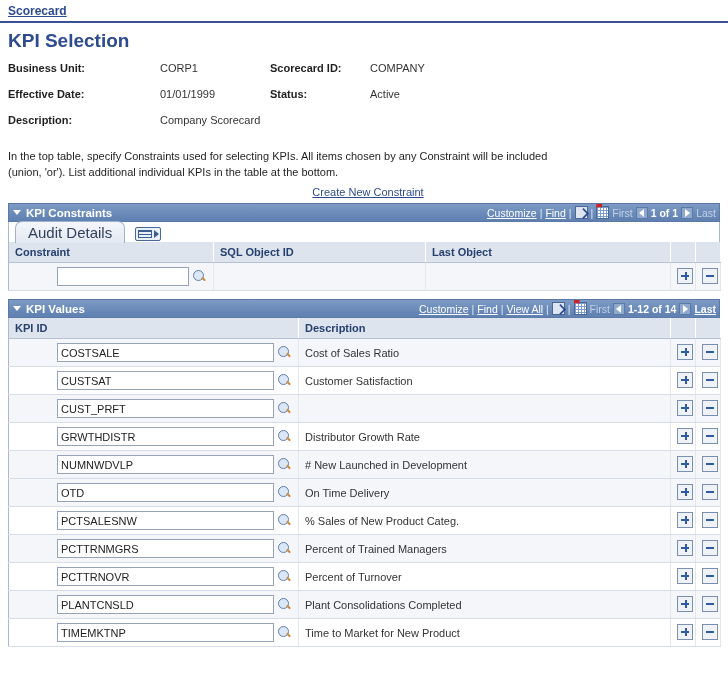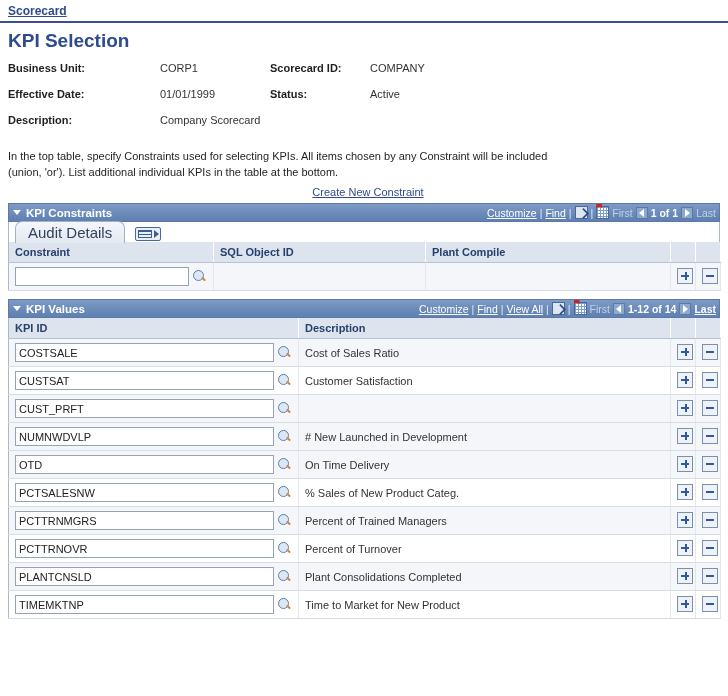--- a/index.html
+++ b/index.html
@@ -181,21 +181,21 @@
   td.cell-btn { width: 25px; padding: 0; text-align: center; background: #ffffff !important; }
   tr.alt td.cell-btn { background: #f4f6f9 !important; }
   td.cell-btn.first-btn { border-left: 1px solid #c9d2de; }
 
   .text-input {
     width: 100%; height: 19px;
     border: 1px solid #96a3b5;
     background: #ffffff;
     font-family: "Liberation Sans", sans-serif;
     font-size: 11px; color: #222222;
-    padding: 1px 3px; outline: none;
+    padding: 1px 3px; outline: none; margin-left: 42px;
   }
   .input-wrap { display: flex; align-items: center; gap: 4px; }
   .input-wrap .text-input { flex: 1 1 auto; }
 
   
   .lookup {
     width: 14px; height: 14px; flex: 0 0 14px;
     position: relative; cursor: pointer;
   }
   .lookup::before {
@@ -305,21 +305,21 @@
         <col class="con-col-1">
           <col class="con-col-2">
           <col class="con-col-3">
         <col style="width:25px">
           <col style="width:25px">
       </colgroup>
       <thead>
         <tr>
           <th>Constraint</th>
           <th>SQL Object ID</th>
-          <th>Plant Compile</th>
+          <th>Last Object</th>
           <th></th>
           <th></th>
         </tr>
       </thead>
       <tbody>
         <tr class="alt">
           <td>
             <div class="input-wrap">
               <input class="text-input" type="text" value="" style="">
               <span class="lookup"></span>
@@ -411,20 +411,31 @@
             <td>
               <div class="input-wrap">
                 <input class="text-input" type="text" value="CUST_PRFT" style="">
                 <span class="lookup"></span>
               </div>
             </td>
             <td></td>
             <td class="cell-btn first-btn"><span class="sq-btn plus"></span></td>
             <td class="cell-btn"><span class="sq-btn minus"></span></td>
           </tr>
+          <tr class="plain">
+            <td>
+              <div class="input-wrap">
+                <input class="text-input" type="text" value="GRWTHDISTR" style="">
+                <span class="lookup"></span>
+              </div>
+            </td>
+            <td>Distributor Growth Rate</td>
+            <td class="cell-btn first-btn"><span class="sq-btn plus"></span></td>
+            <td class="cell-btn"><span class="sq-btn minus"></span></td>
+          </tr>
           <tr class="alt">
             <td>
               <div class="input-wrap">
                 <input class="text-input" type="text" value="NUMNWDVLP" style="">
                 <span class="lookup"></span>
               </div>
             </td>
             <td># New Launched in Development</td>
             <td class="cell-btn first-btn"><span class="sq-btn plus"></span></td>
             <td class="cell-btn"><span class="sq-btn minus"></span></td>

